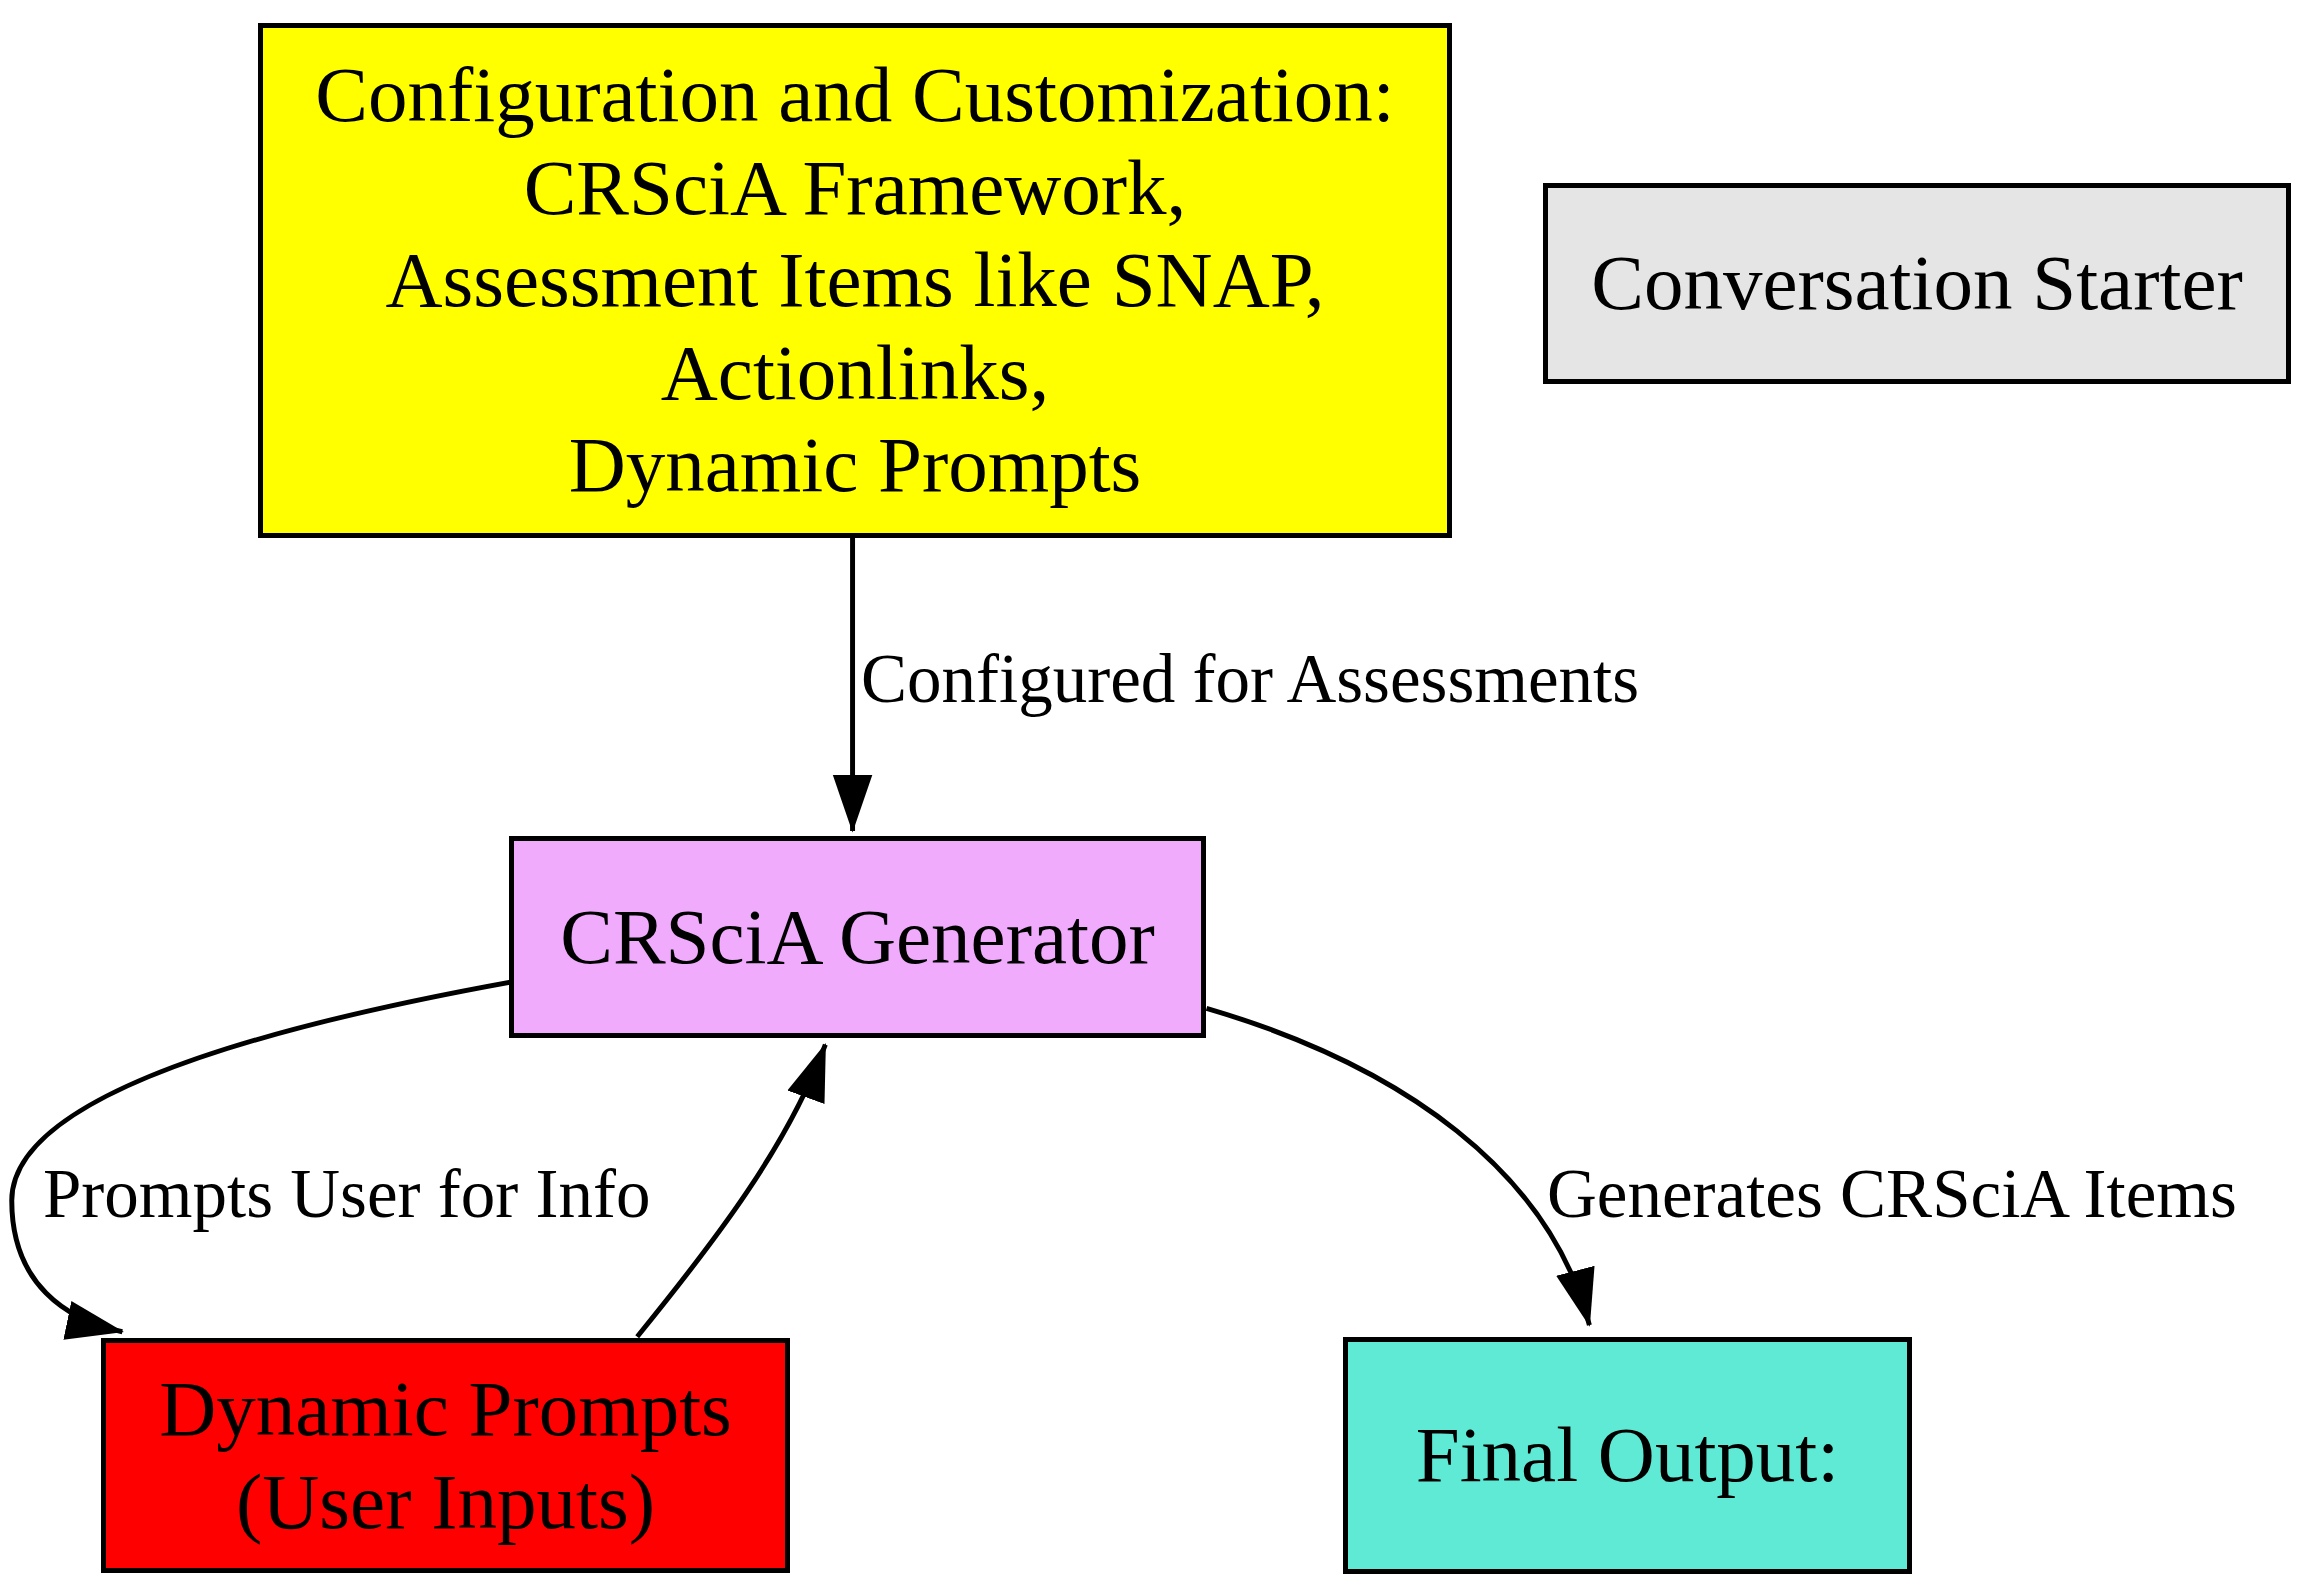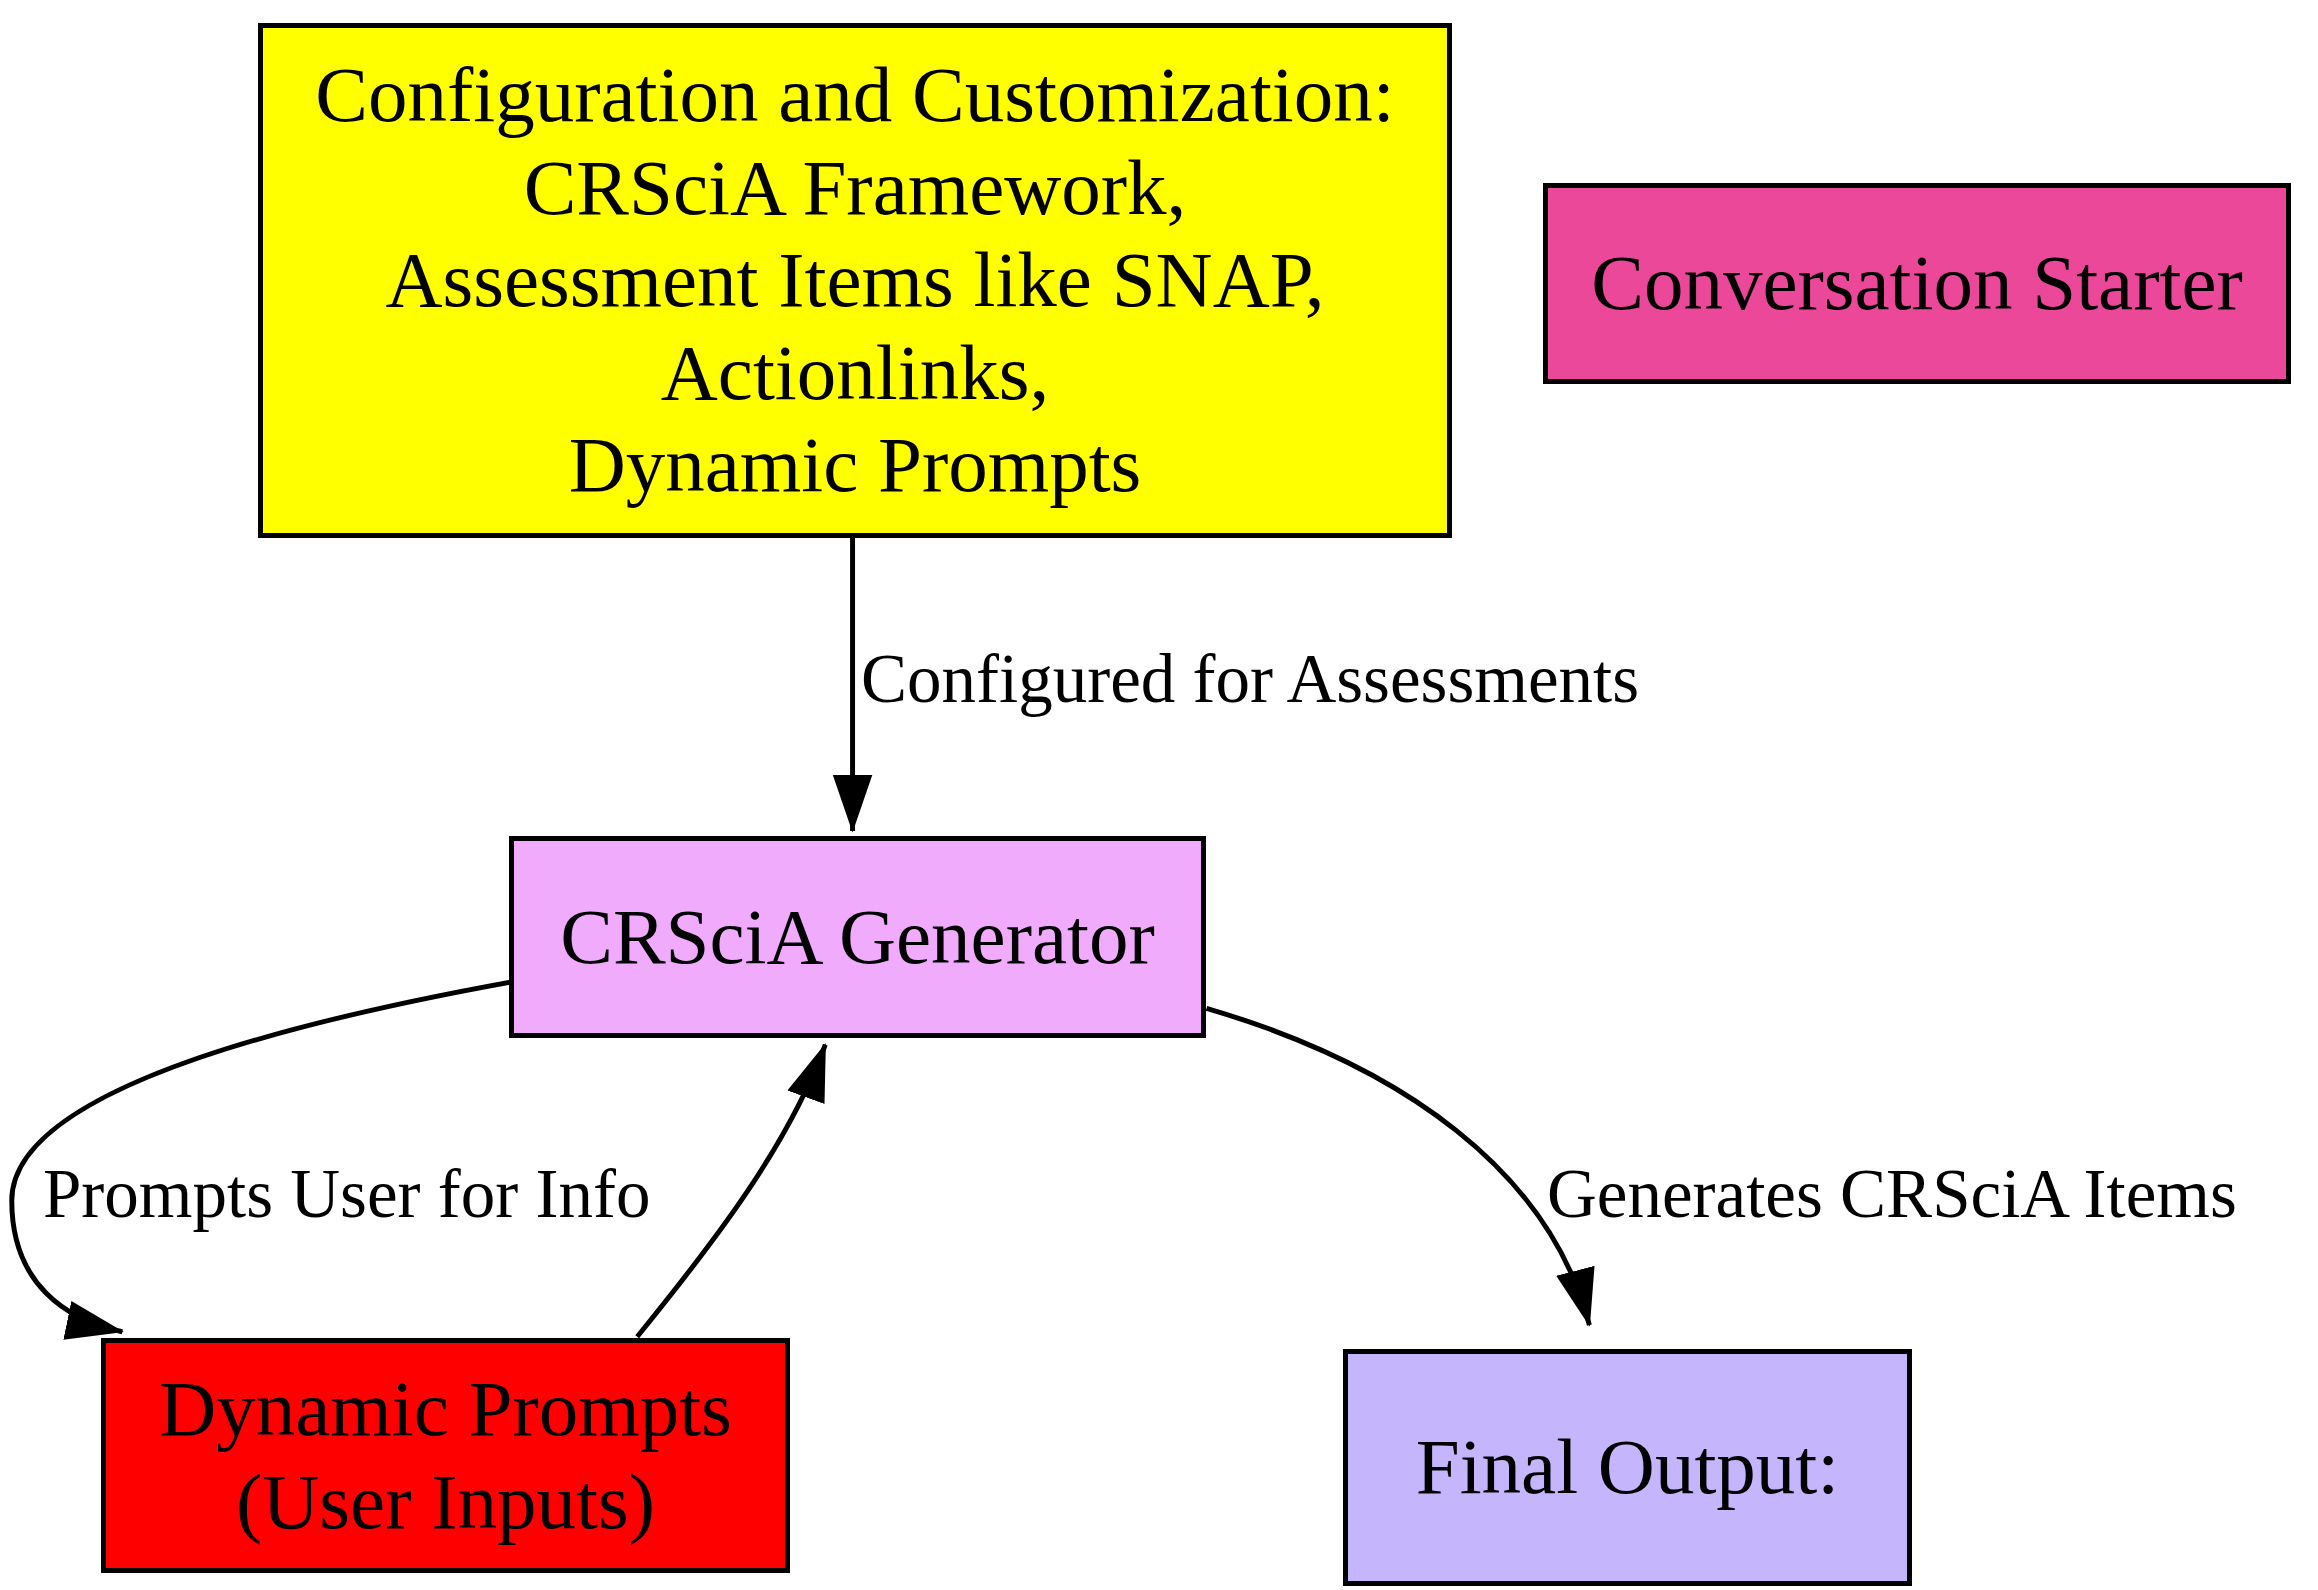--- a/index.html
+++ b/index.html
@@ -61,34 +61,34 @@
 <div class="canvas">
 
   <div class="node node-config" style="background-color: rgb(255, 255, 0);">
     <div>Configuration and Customization:</div>
     <div>CRSciA Framework,</div>
     <div>Assessment Items like SNAP,</div>
     <div>Actionlinks,</div>
     <div>Dynamic Prompts</div>
   </div>
 
-  <div class="node node-conversation" style="background-color: #ec4899;">
+  <div class="node node-conversation" style="background-color: #e5e5e5;">
     <div>Conversation Starter</div>
   </div>
 
   <div class="node node-generator" style="background-color: #f0abfc;">
     <div>CRSciA Generator</div>
   </div>
 
   <div class="node node-dynamic-prompts" style="background-color: rgb(254, 0, 0);">
     <div>Dynamic Prompts</div>
     <div>(User Inputs)</div>
   </div>
 
-  <div class="node node-final-output" style="background-color: #c4b5fd; margin-top: 12px;">
+  <div class="node node-final-output" style="background-color: #5eead4;">
     <div>Final Output:</div>
   </div>
 
   <svg class="edge-layer" viewBox="0 0 2810 1927" xmlns="http://www.w3.org/2000/svg">
     <defs>
       <marker id="ah" markerUnits="userSpaceOnUse" markerWidth="74" markerHeight="60" refX="68" refY="30" orient="auto">
         <path d="M0,6 L70,30 L0,54 Z" style="fill: rgb(0, 0, 0);"></path>
       </marker>
     </defs>
     <g style="stroke: rgb(0, 0, 0);">

